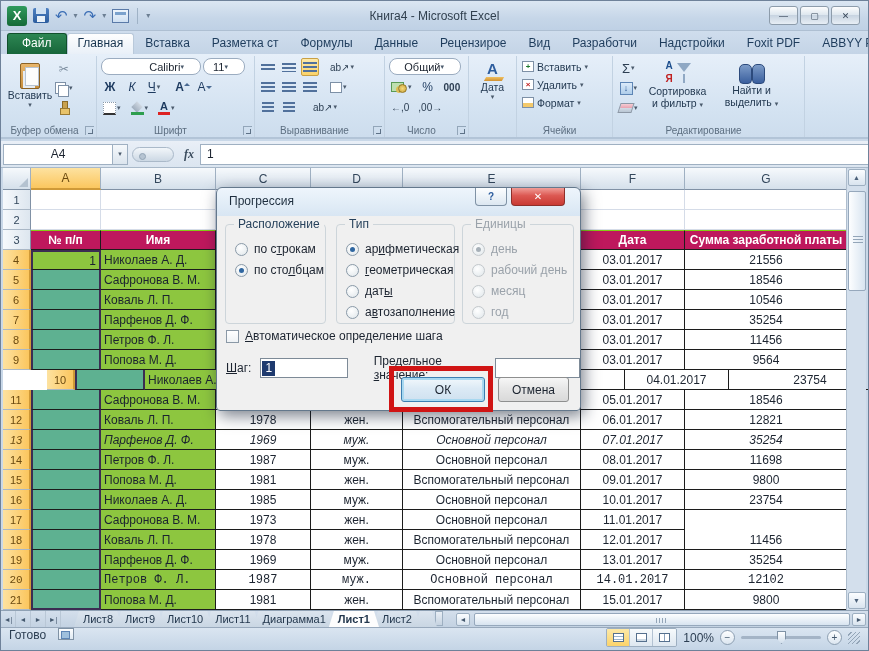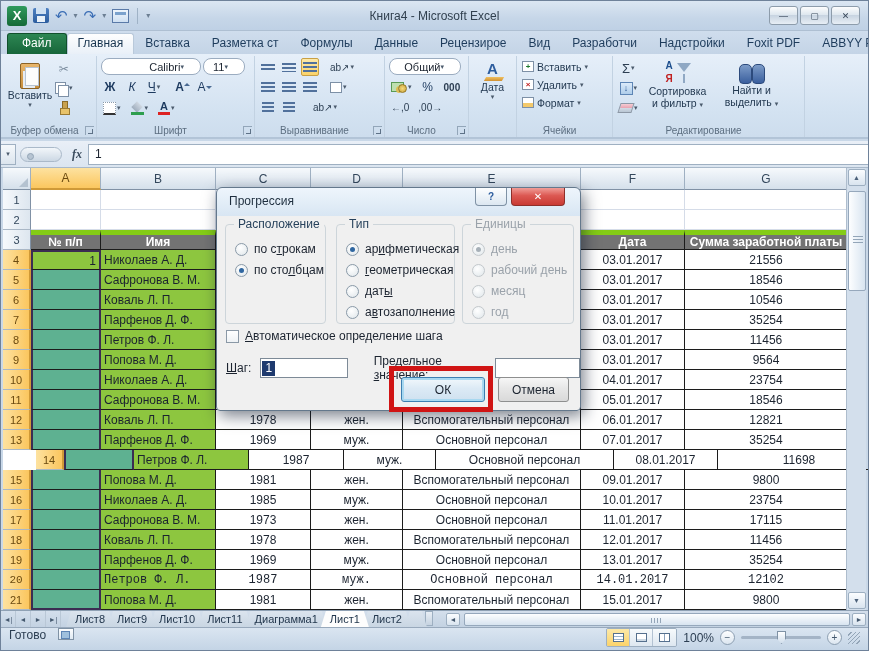--- a/index.html
+++ b/index.html
@@ -102,21 +102,21 @@
 #sheet{position:absolute;left:2px;top:167px;width:845px;height:442px;background:#fff}
 .grow{display:grid;grid-template-columns:28px 70px 115px 95px 92px 178px 104px 163px}
 #colhdrs .ch,#corner{height:22px;background:linear-gradient(#f6f9fc,#e2eaf2 60%,#d5e0eb);border-right:1px solid #9fb0c2;border-bottom:1px solid #8091a5;display:flex;align-items:center;justify-content:center;color:#33475c}
 #colhdrs .ch.sel{background:linear-gradient(#fde2a0,#fbc65e);border-bottom:2px solid #cf9937;color:#6b4a10}
 #corner{position:relative}
 #corner::after{content:"";position:absolute;right:2px;bottom:2px;border-left:9px solid transparent;border-bottom:9px solid #b4c2d0}
 .rh{background:linear-gradient(to right,#f6f9fc,#dde6ef);border-right:1px solid #8091a5;border-bottom:1px solid #a9b7c6;display:flex;align-items:center;justify-content:center;color:#33475c;font-size:11px}
 .rh.sel{background:linear-gradient(to right,#fde2a0,#fbc65e);border-right:2px solid #cf9937;color:#6b4a10}
 .c{border-right:1px solid #d5dce8;border-bottom:1px solid #d5dce8;display:flex;align-items:center;padding:0 3px;white-space:nowrap;overflow:hidden;font-size:12px}
 .c.dark{border-right:1px solid #1c1c1c;border-bottom:1px solid #1c1c1c}
-.c.hdr{background:#737373;color:#fff;font-weight:bold;justify-content:center;border-top:5px solid #84cc16}
+.c.hdr{background:#be185d;color:#fff;font-weight:bold;justify-content:center;border-top:1px solid #84cc16}
 .c.green{background:#8dc63f}
 .c.teal{background:#5eb191}
 .c.rt{justify-content:flex-end}
 .c.ctr{justify-content:center}
 .c.selL{border-left:2px solid #3b2d52}
 .c.selR{border-right:2px solid #3b2d52}
 .c.selT{border-top:2px solid #3b2d52}
 .c.selB{border-bottom:2px solid #3b2d52}
 
 
@@ -150,21 +150,21 @@
 #limitinput{width:95px;height:20px;border:1px solid #7d8a97;background:#fff;margin-left:8px}
 .dbtn{position:absolute;top:189px;height:25px;display:flex;align-items:center;justify-content:center;border-radius:3px}
 #okbtn{left:184px;width:84px;background:linear-gradient(#f2f8fc,#dceaf5 45%,#cfe1f0);border:1px solid #3c7fb1;box-shadow:0 0 0 2px #a8d8f0 inset}
 #cancelbtn{left:281px;width:71px;background:linear-gradient(#f6f6f6,#e7e7e7 45%,#d9d9d9);border:1px solid #8e8f8f}
 #redbox{position:absolute;left:172px;top:178px;width:104px;height:46px;border:5px solid #d01414;z-index:60}
 
 
 #tabbar{position:absolute;left:0;top:609px;width:100%;height:17px;background:linear-gradient(#d4dfec,#c3d2e2);border-top:1px solid #8fa1b4;display:flex;align-items:stretch}
 .nav{width:15px;display:flex;align-items:center;justify-content:center;font-size:7px;color:#44586e;border-right:1px solid #b9c7d6}
 .stab{padding:1px 9px 2px;display:flex;align-items:center;font-size:11px;color:#233síce;color:#23374d;background:linear-gradient(#dbe4ee,#c9d6e3);clip-path:polygon(5px 0,calc(100% - 5px) 0,100% 100%,0 100%);margin:0 -3px;white-space:nowrap}
-.stab.active{background:#fdfdfd;font-weight:normal;z-index:2}
+.stab.active{background:#fdfdfd;font-weight:bold;z-index:2}
 .stab.stub{width:22px;padding:0}
 #hscroll{flex:1;display:flex;align-items:center;margin-left:10px}
 #hthumb{height:13px;flex:1;margin:0 2px;background:linear-gradient(#fdfeff,#d8e4f0);border:1px solid #96a8bc;border-radius:2px;position:relative}
 #hthumb::after{content:"";position:absolute;top:4px;left:calc(50% - 6px);width:1px;height:5px;background:#93a5b8;box-shadow:3px 0 0 #93a5b8,6px 0 0 #93a5b8,9px 0 0 #93a5b8}
 .harr{width:14px;height:13px;display:flex;align-items:center;justify-content:center;font-size:7px;color:#44586e;background:linear-gradient(#fbfdff,#d9e4ef);border:1px solid #9dafc1;border-radius:2px;margin-right:2px}
 #tabsplit{width:8px;height:15px;background:linear-gradient(#e8eef5,#c6d3e1);border:1px solid #9dafc1;margin:0 3px 0 1px}
 
 
 #statusbar{position:absolute;left:0;top:626px;width:100%;height:25px;background:linear-gradient(#dae5f1,#c2d3e5);border-top:1px solid #98a9bc;display:flex;align-items:flex-start;padding:0 8px;color:#2c3e52}
 #macro-ic{width:16px;height:12px;border:1px solid #7f92a5;background:linear-gradient(#fdfeff,#dfe9f2);margin-left:12px;position:relative}
@@ -428,20 +428,21 @@
       <div class="bigbtn" style="width:72px">
         <span class="ic-bino"></span>
         <span class="lbl">Найти и</span>
         <span class="lbl"><span>выделить</span> <span class="caret">▾</span></span>
       </div>
       <span class="glabel">Редактирование</span>
     </div>
   </div>
 
   <div id="fbar">
+    <span id="namebox">A4</span>
     <span id="namedrop">
         <span class="caret">▾</span>
       </span>
     <span id="fx-pill"></span>
     <span id="fxlab">fx</span>
     <span id="finput">1</span>
   </div>
 
   <div id="sheet">
     <div id="colhdrs" class="grow">
@@ -538,21 +539,21 @@
         <div class="grow" style="height: 20px;">
           <span class="rh sel">9</span>
           <span class="c dark rt selL selR teal"></span>
           <span class="c dark green">Попова М. Д.</span>
           <span class="c dark ctr"></span>
           <span class="c dark ctr"></span>
           <span class="c dark ctr"></span>
           <span class="c dark ctr">03.01.2017</span>
           <span class="c dark ctr">9564</span>
         </div>
-        <div class="grow" style="height: 20px;">
+        <div class="grow" style="height: 20px; margin-left: 44px;">
           <span class="rh sel">10</span>
           <span class="c dark rt selL selR teal"></span>
           <span class="c dark green">Николаев А. Д.</span>
           <span class="c dark ctr"></span>
           <span class="c dark ctr"></span>
           <span class="c dark ctr"></span>
           <span class="c dark ctr">04.01.2017</span>
           <span class="c dark ctr">23754</span>
         </div>
         <div class="grow" style="height: 20px;">
@@ -568,31 +569,31 @@
         <div class="grow" style="height: 20px;">
           <span class="rh sel">12</span>
           <span class="c dark rt selL selR teal"></span>
           <span class="c dark green">Коваль Л. П.</span>
           <span class="c dark ctr">1978</span>
           <span class="c dark ctr">жен.</span>
           <span class="c dark ctr">Вспомогательный персонал</span>
           <span class="c dark ctr">06.01.2017</span>
           <span class="c dark ctr">12821</span>
         </div>
-        <div class="grow" style="height: 20px;">
+        <div class="grow" style="height: 20px; font-style: italic;">
           <span class="rh sel">13</span>
           <span class="c dark rt selL selR teal"></span>
           <span class="c dark green">Парфенов Д. Ф.</span>
           <span class="c dark ctr">1969</span>
           <span class="c dark ctr">муж.</span>
           <span class="c dark ctr">Основной персонал</span>
           <span class="c dark ctr">07.01.2017</span>
           <span class="c dark ctr">35254</span>
         </div>
-        <div class="grow" style="height: 20px; margin-left: 33px;">
+        <div class="grow" style="height: 20px;">
           <span class="rh sel">14</span>
           <span class="c dark rt selL selR teal"></span>
           <span class="c dark green">Петров Ф. Л.</span>
           <span class="c dark ctr">1987</span>
           <span class="c dark ctr">муж.</span>
           <span class="c dark ctr">Основной персонал</span>
           <span class="c dark ctr">08.01.2017</span>
           <span class="c dark ctr">11698</span>
         </div>
         <div class="grow" style="height: 20px;">
@@ -616,21 +617,20 @@
           <span class="c dark ctr">23754</span>
         </div>
         <div class="grow" style="height: 20px;">
           <span class="rh sel">17</span>
           <span class="c dark rt selL selR teal"></span>
           <span class="c dark green">Сафронова В. М.</span>
           <span class="c dark ctr">1973</span>
           <span class="c dark ctr">жен.</span>
           <span class="c dark ctr">Основной персонал</span>
           <span class="c dark ctr">11.01.2017</span>
-          <span class="c dark ctr">17115</span>
         </div>
         <div class="grow" style="height: 20px;">
           <span class="rh sel">18</span>
           <span class="c dark rt selL selR teal"></span>
           <span class="c dark green">Коваль Л. П.</span>
           <span class="c dark ctr">1978</span>
           <span class="c dark ctr">жен.</span>
           <span class="c dark ctr">Вспомогательный персонал</span>
           <span class="c dark ctr">12.01.2017</span>
           <span class="c dark ctr">11456</span>
@@ -750,21 +750,21 @@
     <span id="okbtn" class="dbtn">ОК</span>
     <span id="cancelbtn" class="dbtn">Отмена</span>
     <div id="redbox"></div>
   </div>
 
   <div id="tabbar">
     <span class="nav">◄|</span>
     <span class="nav">◄</span>
     <span class="nav">►</span>
     <span class="nav">►|</span>
-    <span id="stabs" style="display:flex;margin-left:8px">
+    <span id="stabs" style="display:flex;margin-left:16px">
         <span class="stab">Лист8</span>
         <span class="stab">Лист9</span>
         <span class="stab">Лист10</span>
         <span class="stab">Лист11</span>
         <span class="stab">Диаграмма1</span>
         <span class="stab active">Лист1</span>
         <span class="stab">Лист2</span>
       </span>
     <span class="stab stub"></span>
     <span id="tabsplit"></span>

